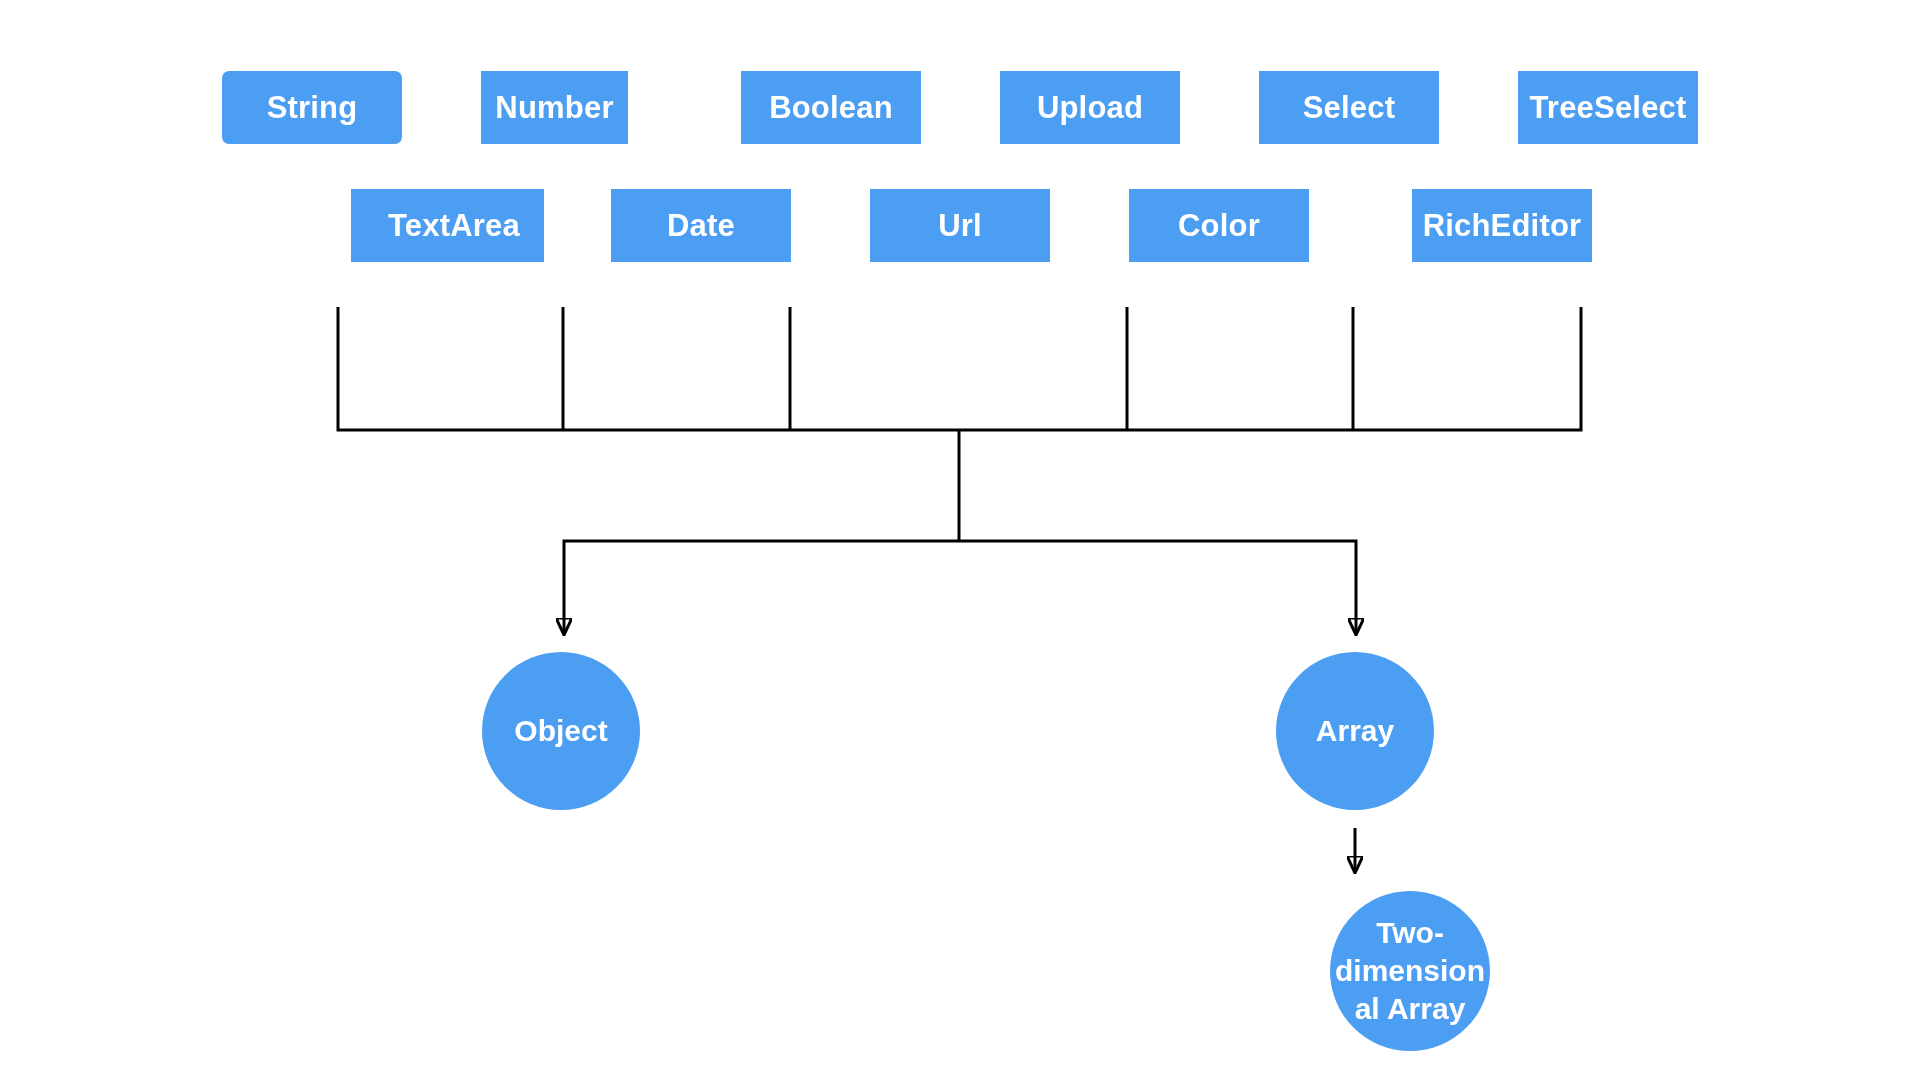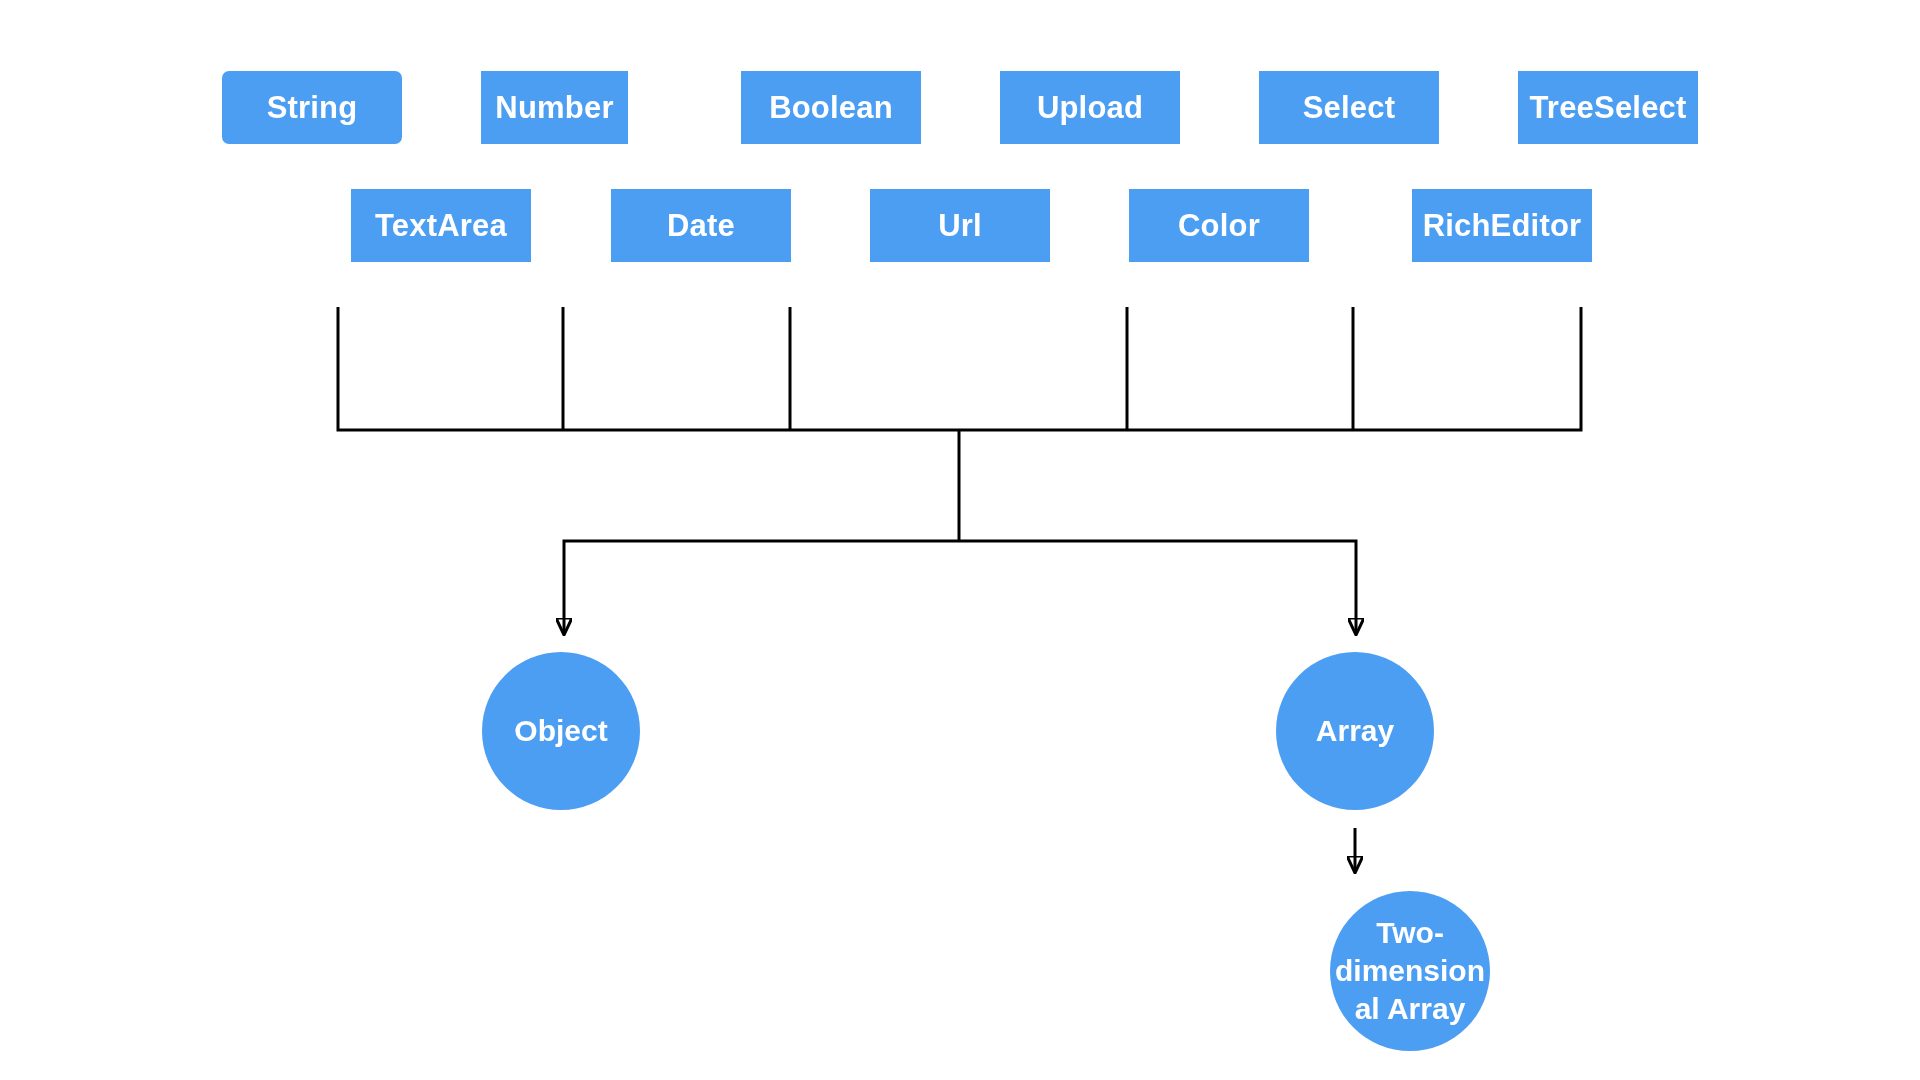--- a/index.html
+++ b/index.html
@@ -90,21 +90,21 @@
 
   <div id="boxes-row1">
       <div class="type-box" style="left: 222px; top: 71px; width: 180px; height: 73px; border-radius: 7px;">String</div>
       <div class="type-box" style="left: 481px; top: 71px; width: 147px; height: 73px;">Number</div>
       <div class="type-box" style="left: 741px; top: 71px; width: 180px; height: 73px;">Boolean</div>
       <div class="type-box" style="left: 1000px; top: 71px; width: 180px; height: 73px;">Upload</div>
       <div class="type-box" style="left: 1259px; top: 71px; width: 180px; height: 73px;">Select</div>
       <div class="type-box" style="left: 1518px; top: 71px; width: 180px; height: 73px; text-align: center;">TreeSelect</div>
     </div>
   <div id="boxes-row2">
-      <div class="type-box" style="left: 351px; top: 189px; width: 180px; height: 73px;">TextArea</div>
+      <div class="type-box" style="left: 351px; top: 189px; width: 180px; height: 73px; padding-left: 13px;">TextArea</div>
       <div class="type-box" style="left: 611px; top: 189px; width: 180px; height: 73px;">Date</div>
       <div class="type-box" style="left: 870px; top: 189px; width: 180px; height: 73px;">Url</div>
       <div class="type-box" style="left: 1129px; top: 189px; width: 180px; height: 73px;">Color</div>
       <div class="type-box" style="left: 1412px; top: 189px; width: 180px; height: 73px;">RichEditor</div>
     </div>
   <div id="nodes">
       <div class="node-circle" style="left: 482px; top: 652px; width: 158px; height: 158px;">
         <span>Object</span>
       </div>
       <div class="node-circle" style="left: 1276px; top: 652px; width: 158px; height: 158px;">

